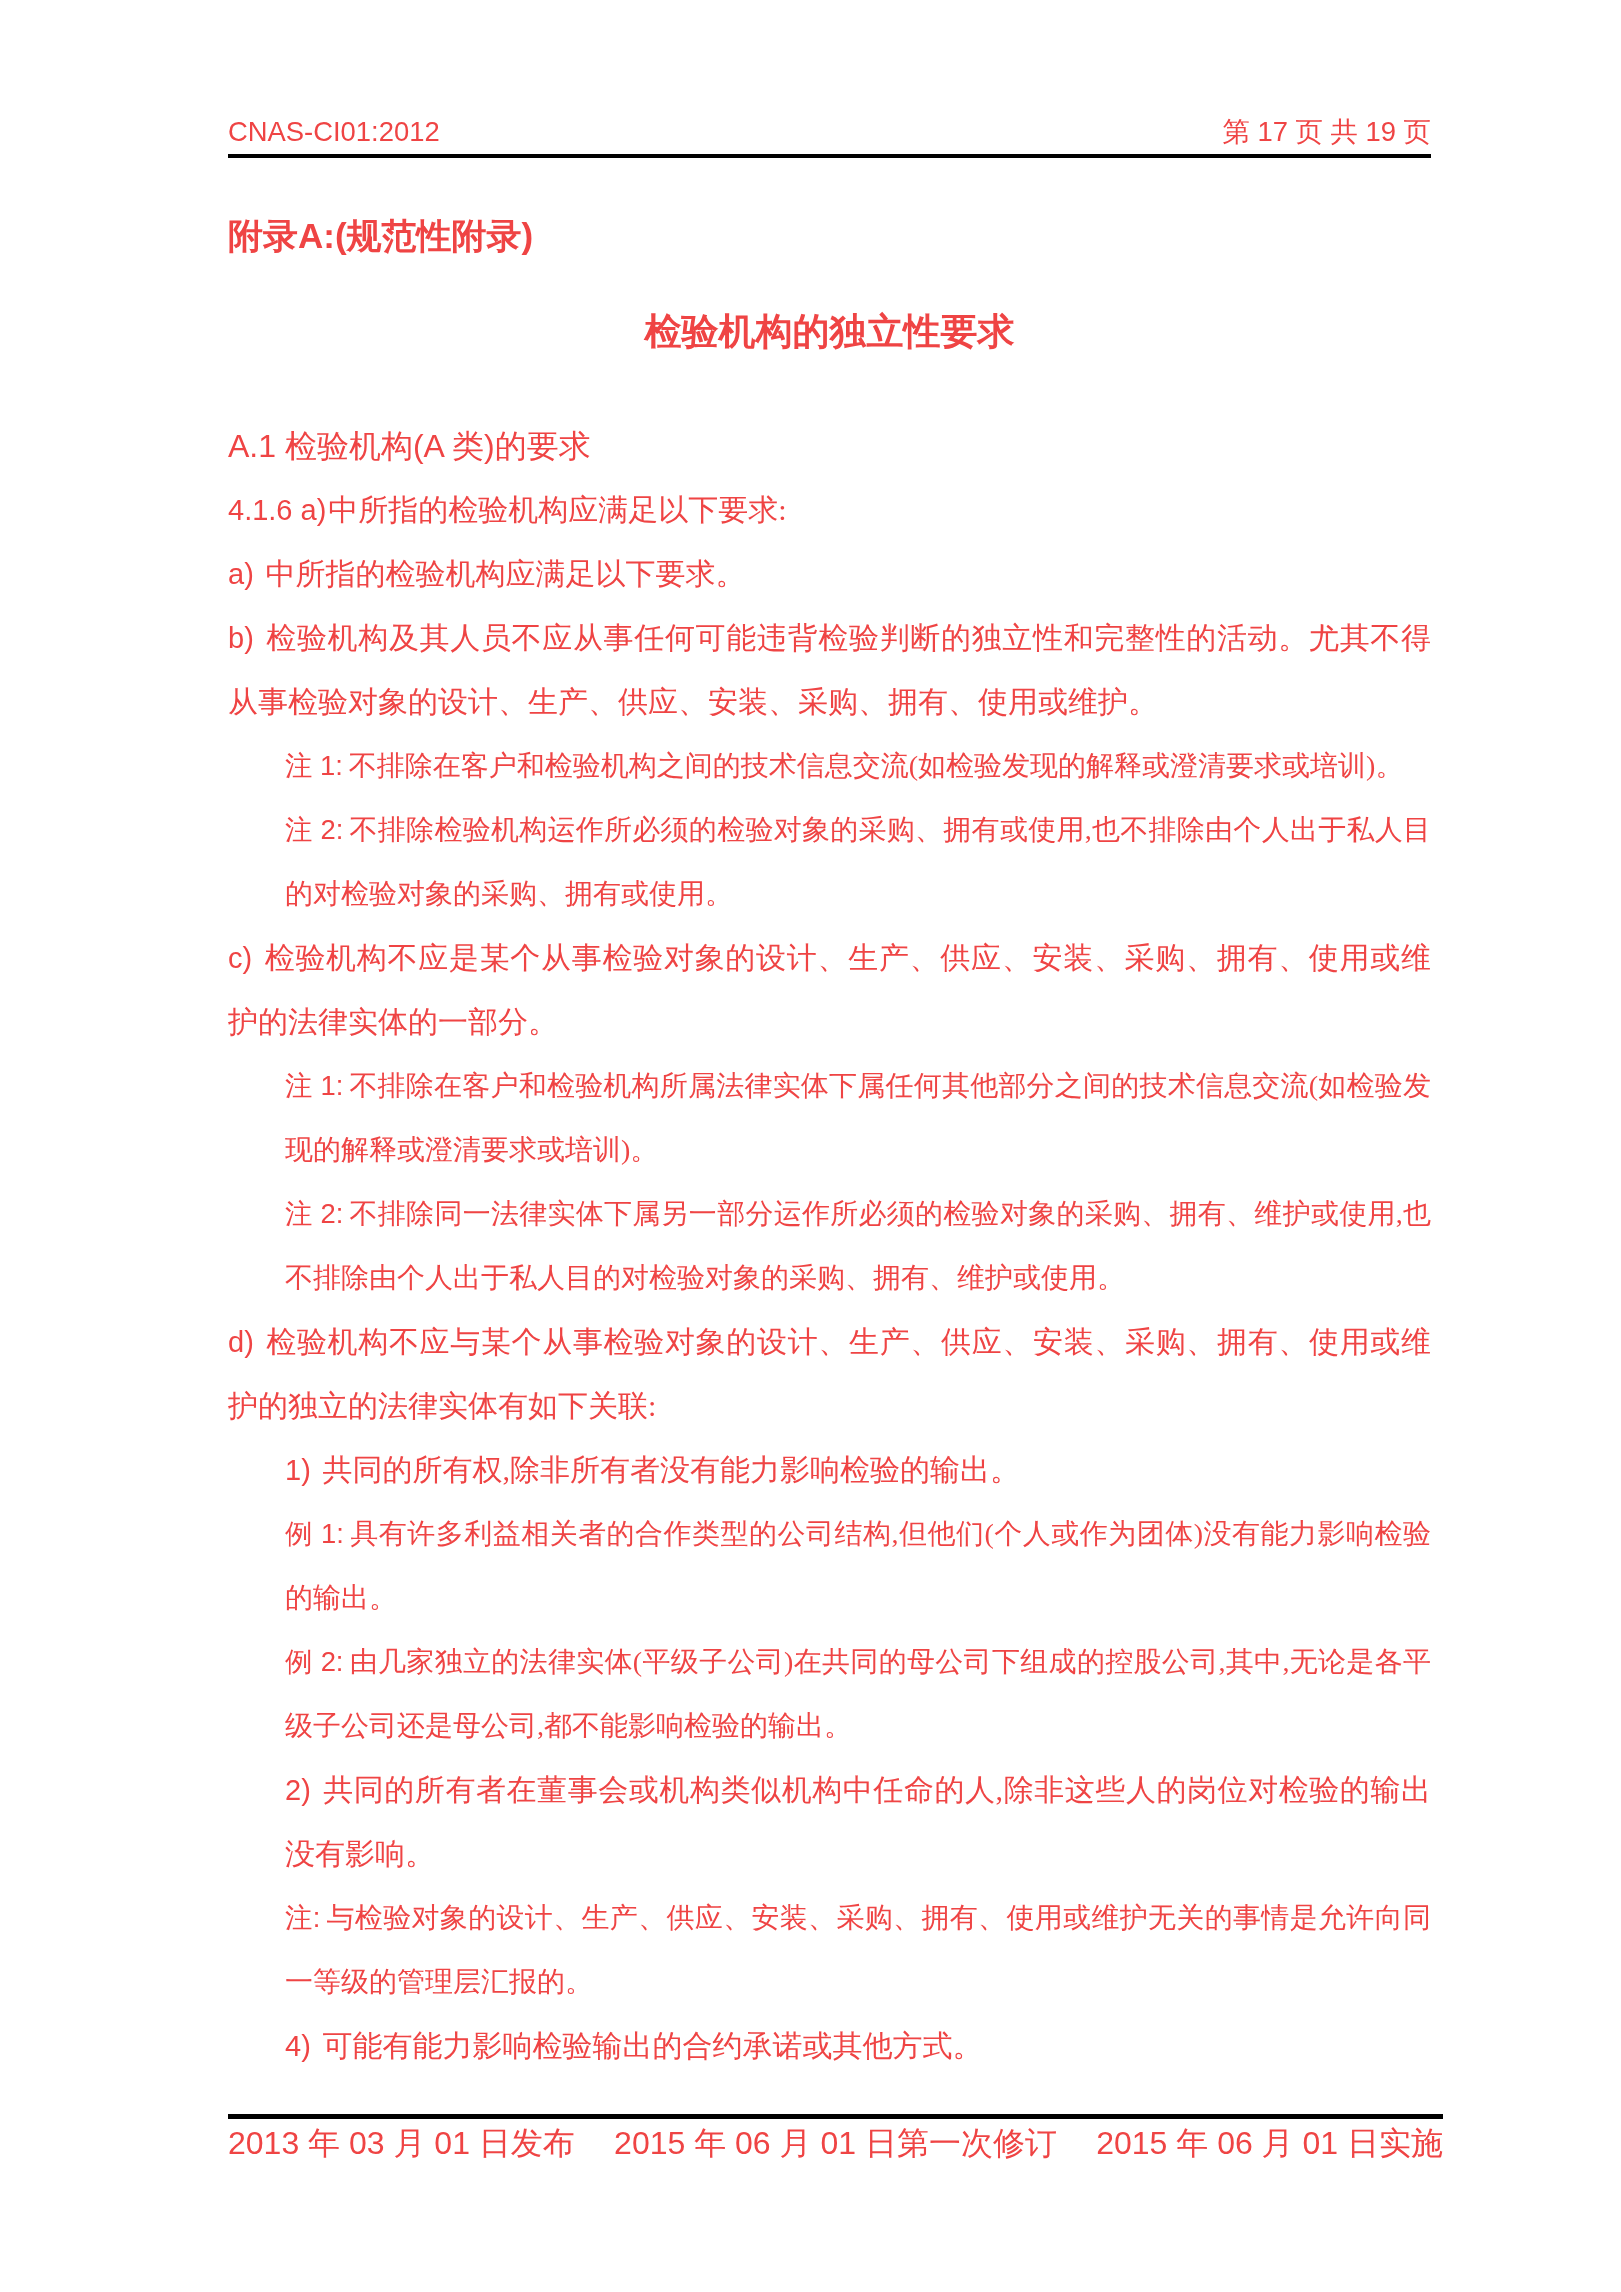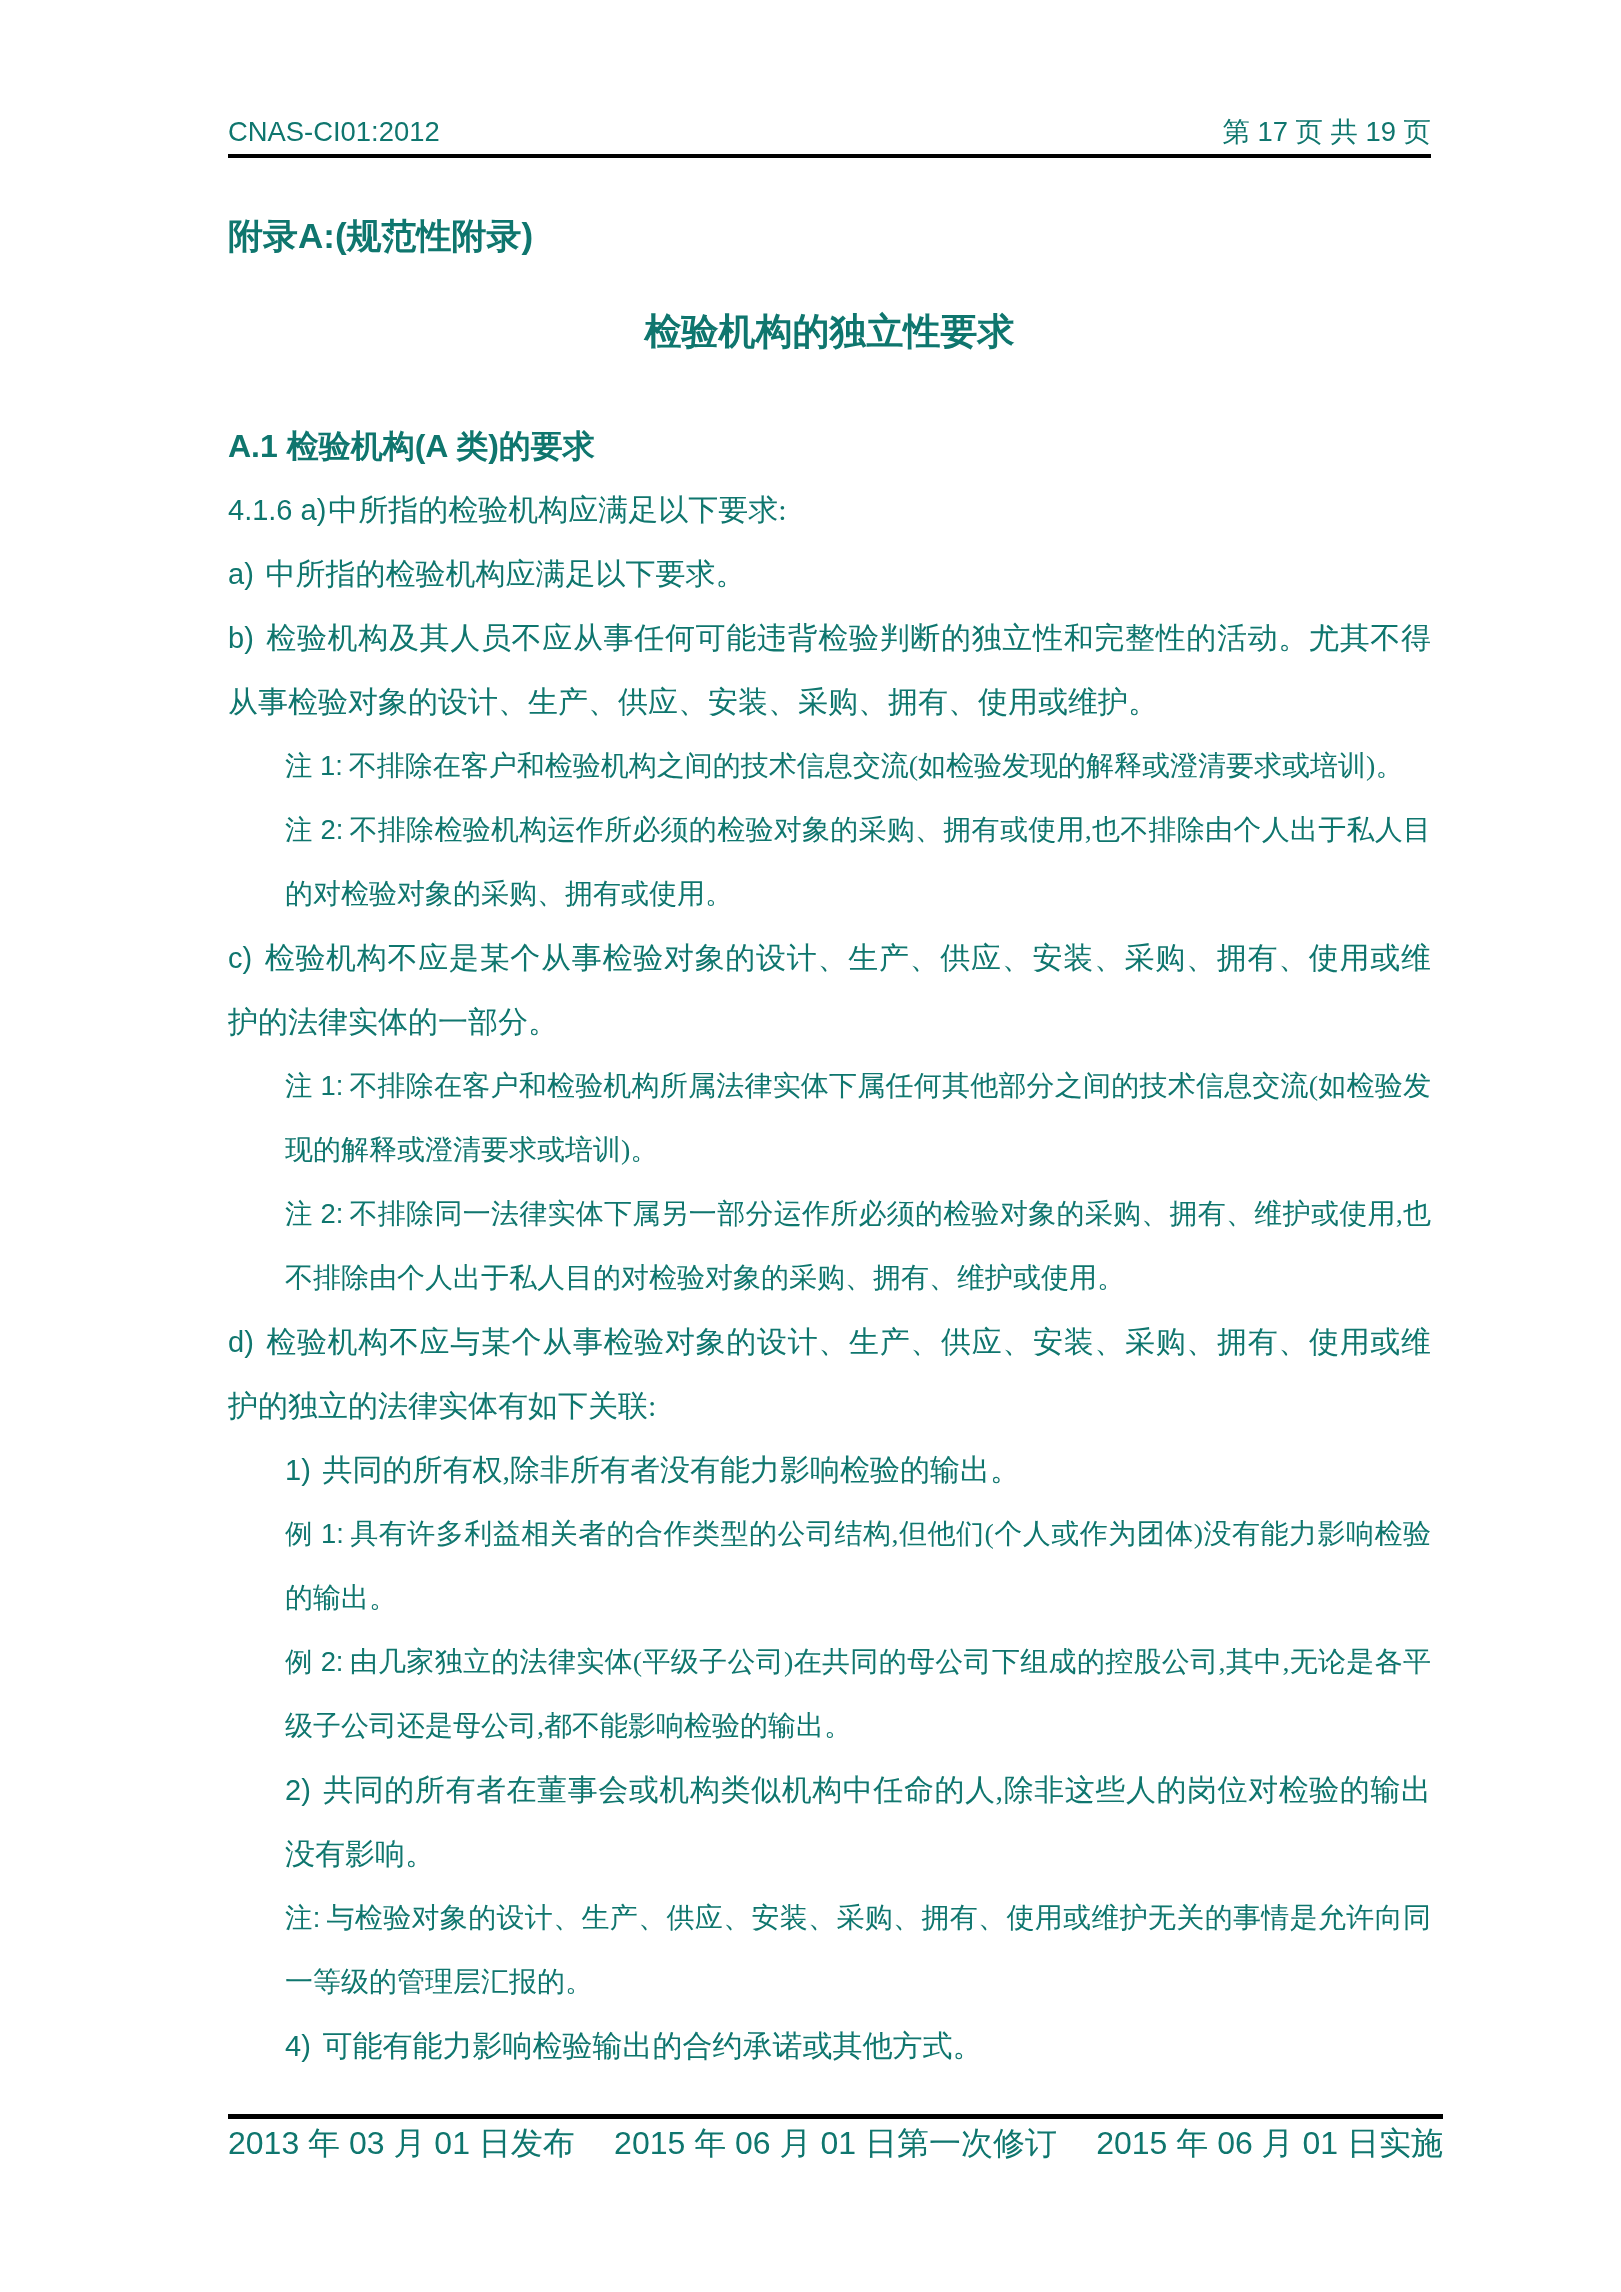--- a/index.html
+++ b/index.html
@@ -1,21 +1,21 @@
 <!DOCTYPE html>
 <html><head>
 <meta charset="utf-8">
 <style>
   html,body { margin:0; padding:0; background:#e8e8e8; }
   .page {
     position:relative;
     width:1621px; height:2293px;
     margin:0 auto;
     background:#ffffff;
-    color:#0f766e;
+    color:#ef4444;
     font-family:"Liberation Serif","DejaVu Serif",serif;
     box-sizing:border-box;
     padding:116px 190px 0 228px;
     overflow:hidden;
   }
   
   .hdr {
     display:flex; justify-content:space-between; align-items:flex-end;
     font-family:"Liberation Sans","DejaVu Sans",sans-serif;
     font-size:27.4px; line-height:31px;
@@ -29,21 +29,21 @@
     font-family:"Liberation Sans","DejaVu Sans",sans-serif;
   }
   .doc-title {
     margin:53px 0 0 0;
     text-align:center;
     font-size:37px; line-height:45px; font-weight:700;
     font-family:"Liberation Sans","DejaVu Sans",sans-serif;
   }
   .section-title {
     margin:73px 0 0 0;
-    font-size:32px; line-height:39px; font-weight:700;
+    font-size:32px; line-height:39px; font-weight:400;
     font-family:"Liberation Sans","DejaVu Sans",sans-serif;
   }
   
   .doc-body { margin-top:11.8px; }
   .para {
     font-size:30px; line-height:64px;
     text-align:justify; text-align-last:left;
     margin:0;
   }
   .para.note {

